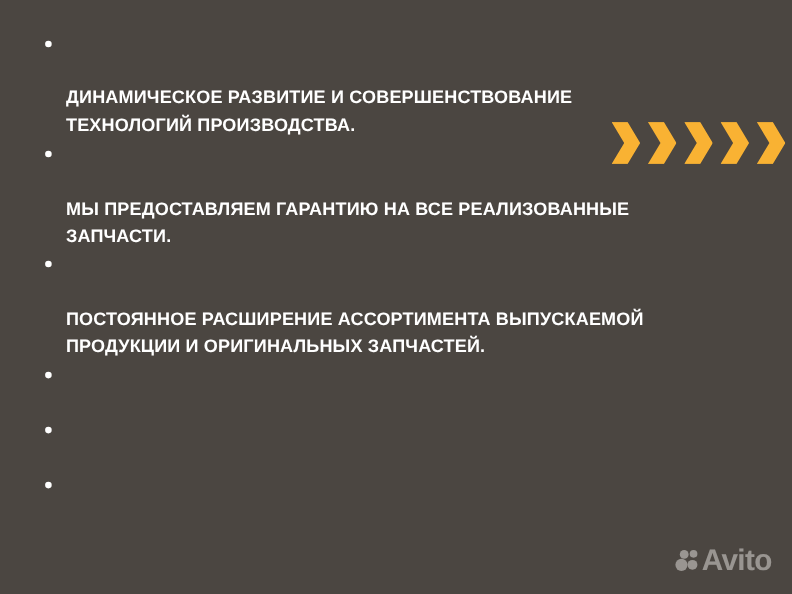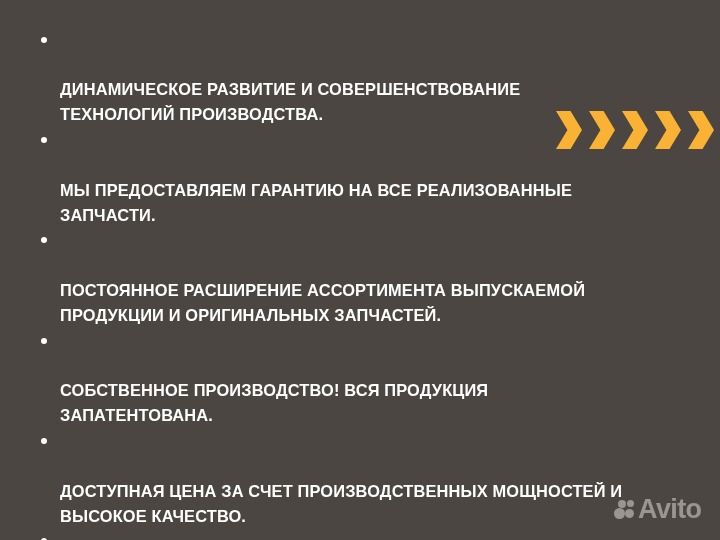--- a/index.html
+++ b/index.html
@@ -136,25 +136,23 @@
     <li class="bullet-item">
       <span class="bullet-dot"></span>
       <span>МЫ ПРЕДОСТАВЛЯЕМ ГАРАНТИЮ НА ВСЕ РЕАЛИЗОВАННЫЕ ЗАПЧАСТИ.</span>
     </li>
     <li class="bullet-item">
       <span class="bullet-dot"></span>
       <span>ПОСТОЯННОЕ РАСШИРЕНИЕ АССОРТИМЕНТА ВЫПУСКАЕМОЙ ПРОДУКЦИИ И ОРИГИНАЛЬНЫХ ЗАПЧАСТЕЙ.</span>
     </li>
     <li class="bullet-item">
       <span class="bullet-dot"></span>
-      <span>СОБСТВЕННОЕ ПРОИЗВОДСТВО! ВСЯ ПРОДУКЦИЯ ЗАПАТЕНТОВАНА.</span>
     </li>
     <li class="bullet-item">
       <span class="bullet-dot"></span>
-      <span>ДОСТУПНАЯ ЦЕНА ЗА СЧЕТ ПРОИЗВОДСТВЕННЫХ МОЩНОСТЕЙ И ВЫСОКОЕ КАЧЕСТВО.</span>
     </li>
     <li class="bullet-item">
       <span class="bullet-dot"></span>
       
     </li>
 
   </ul>
 
   <div id="avito-watermark">
     <span id="avito-dots">

